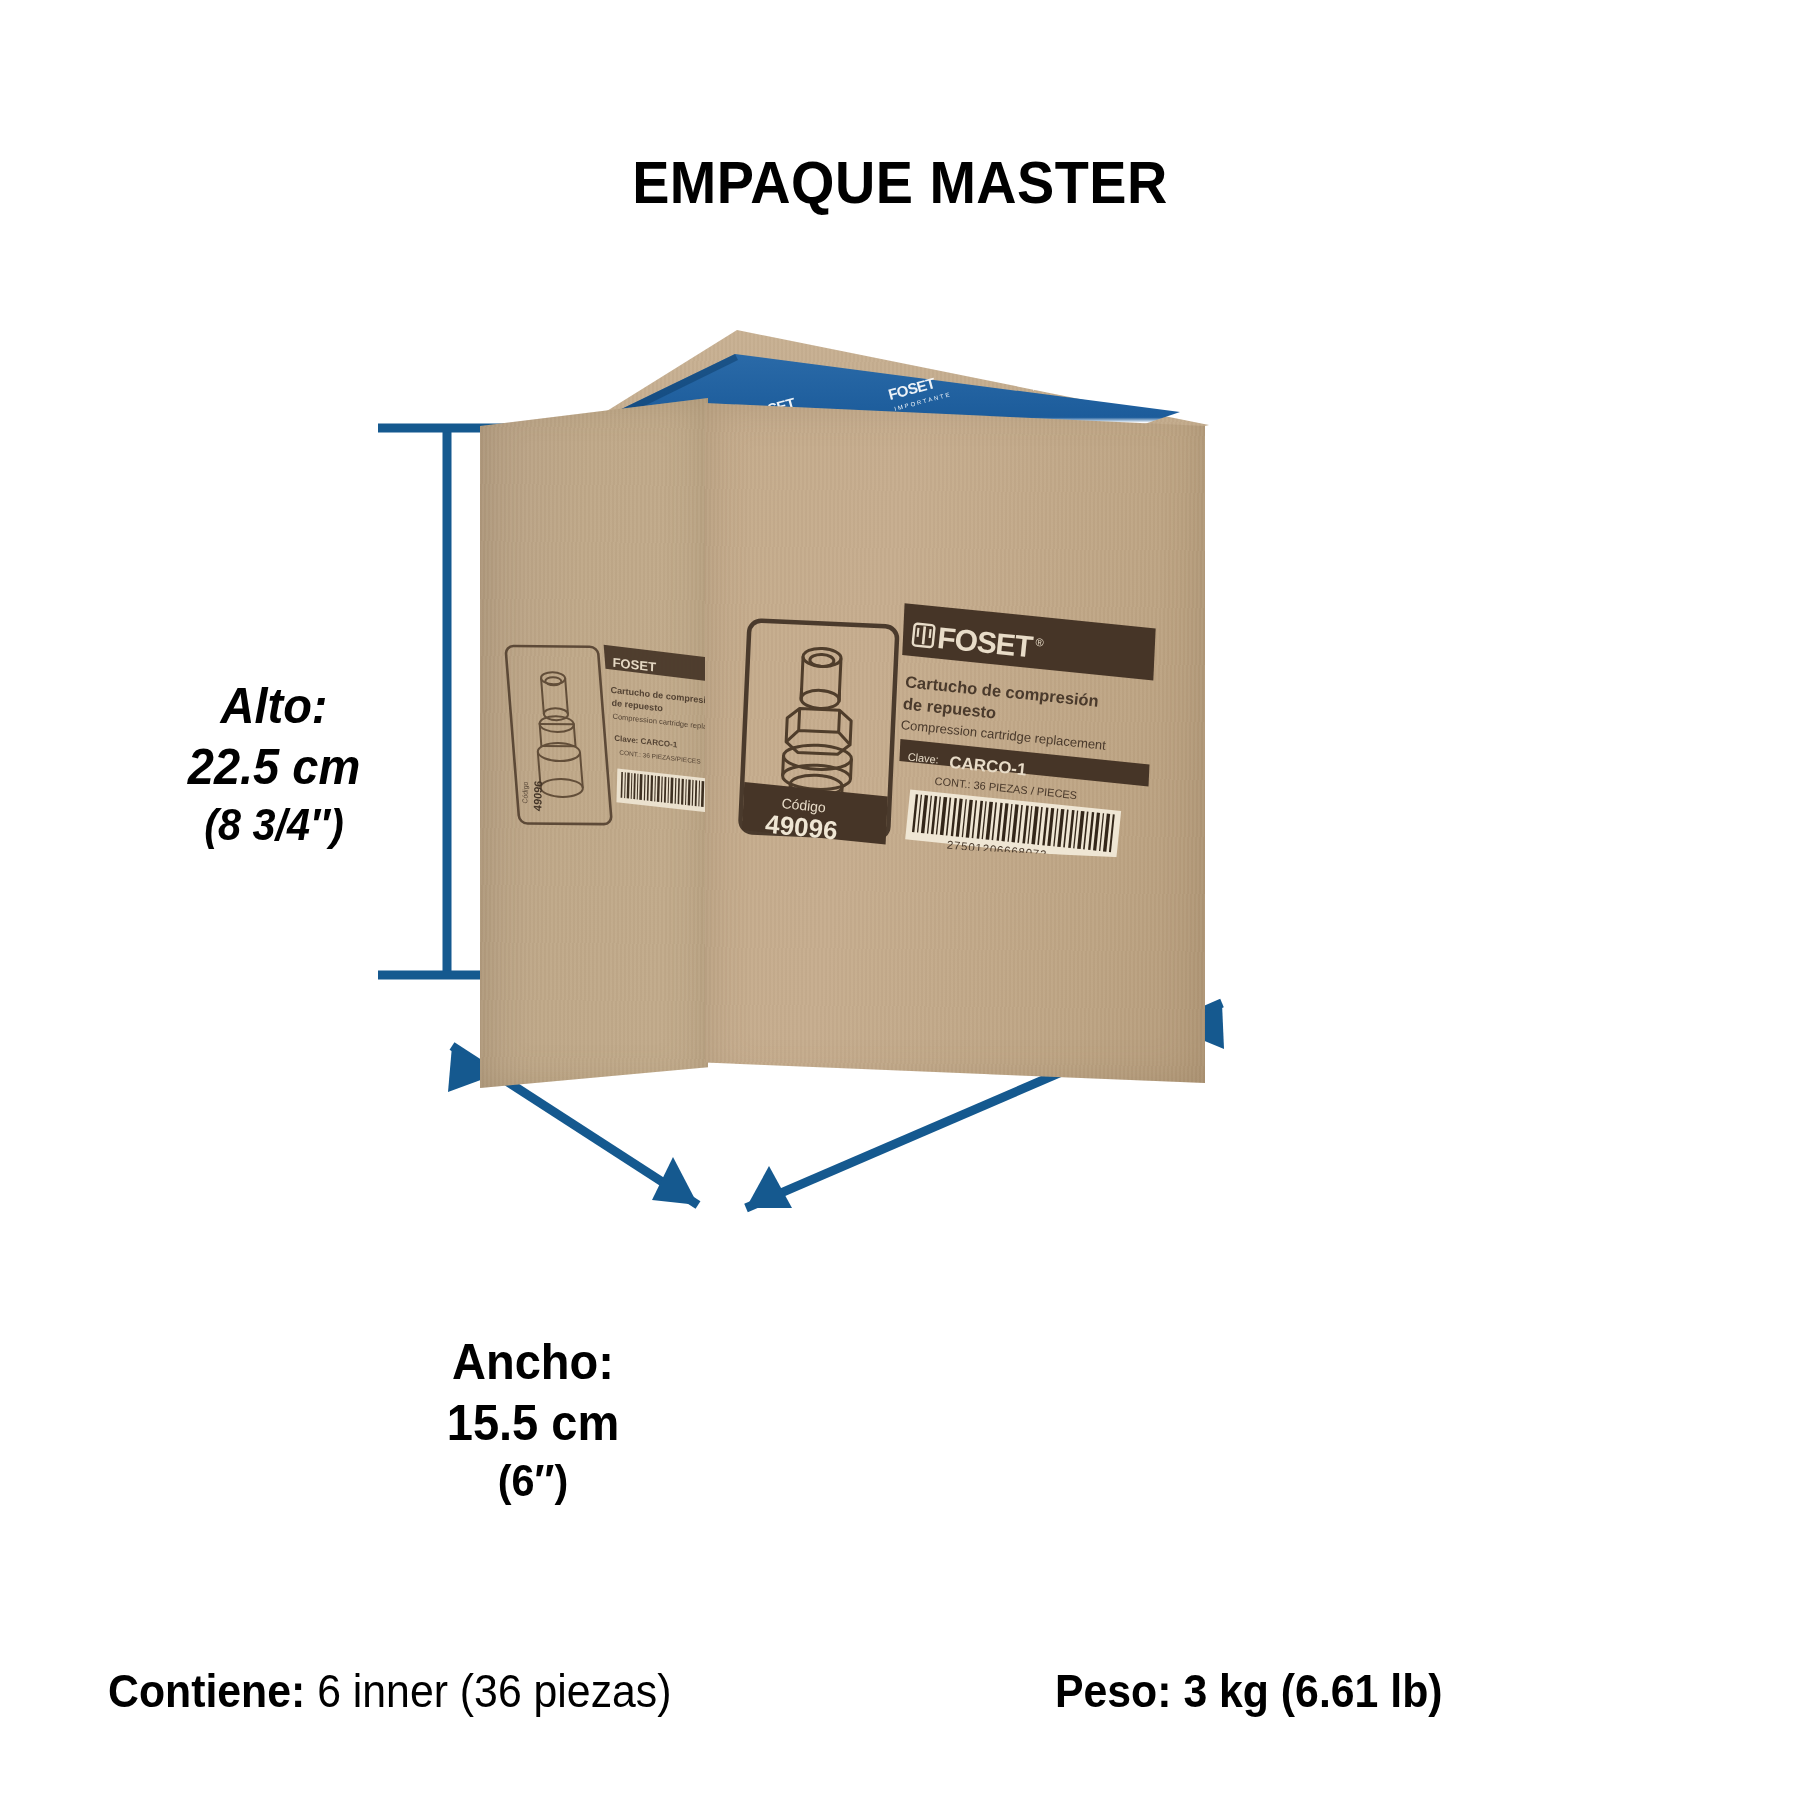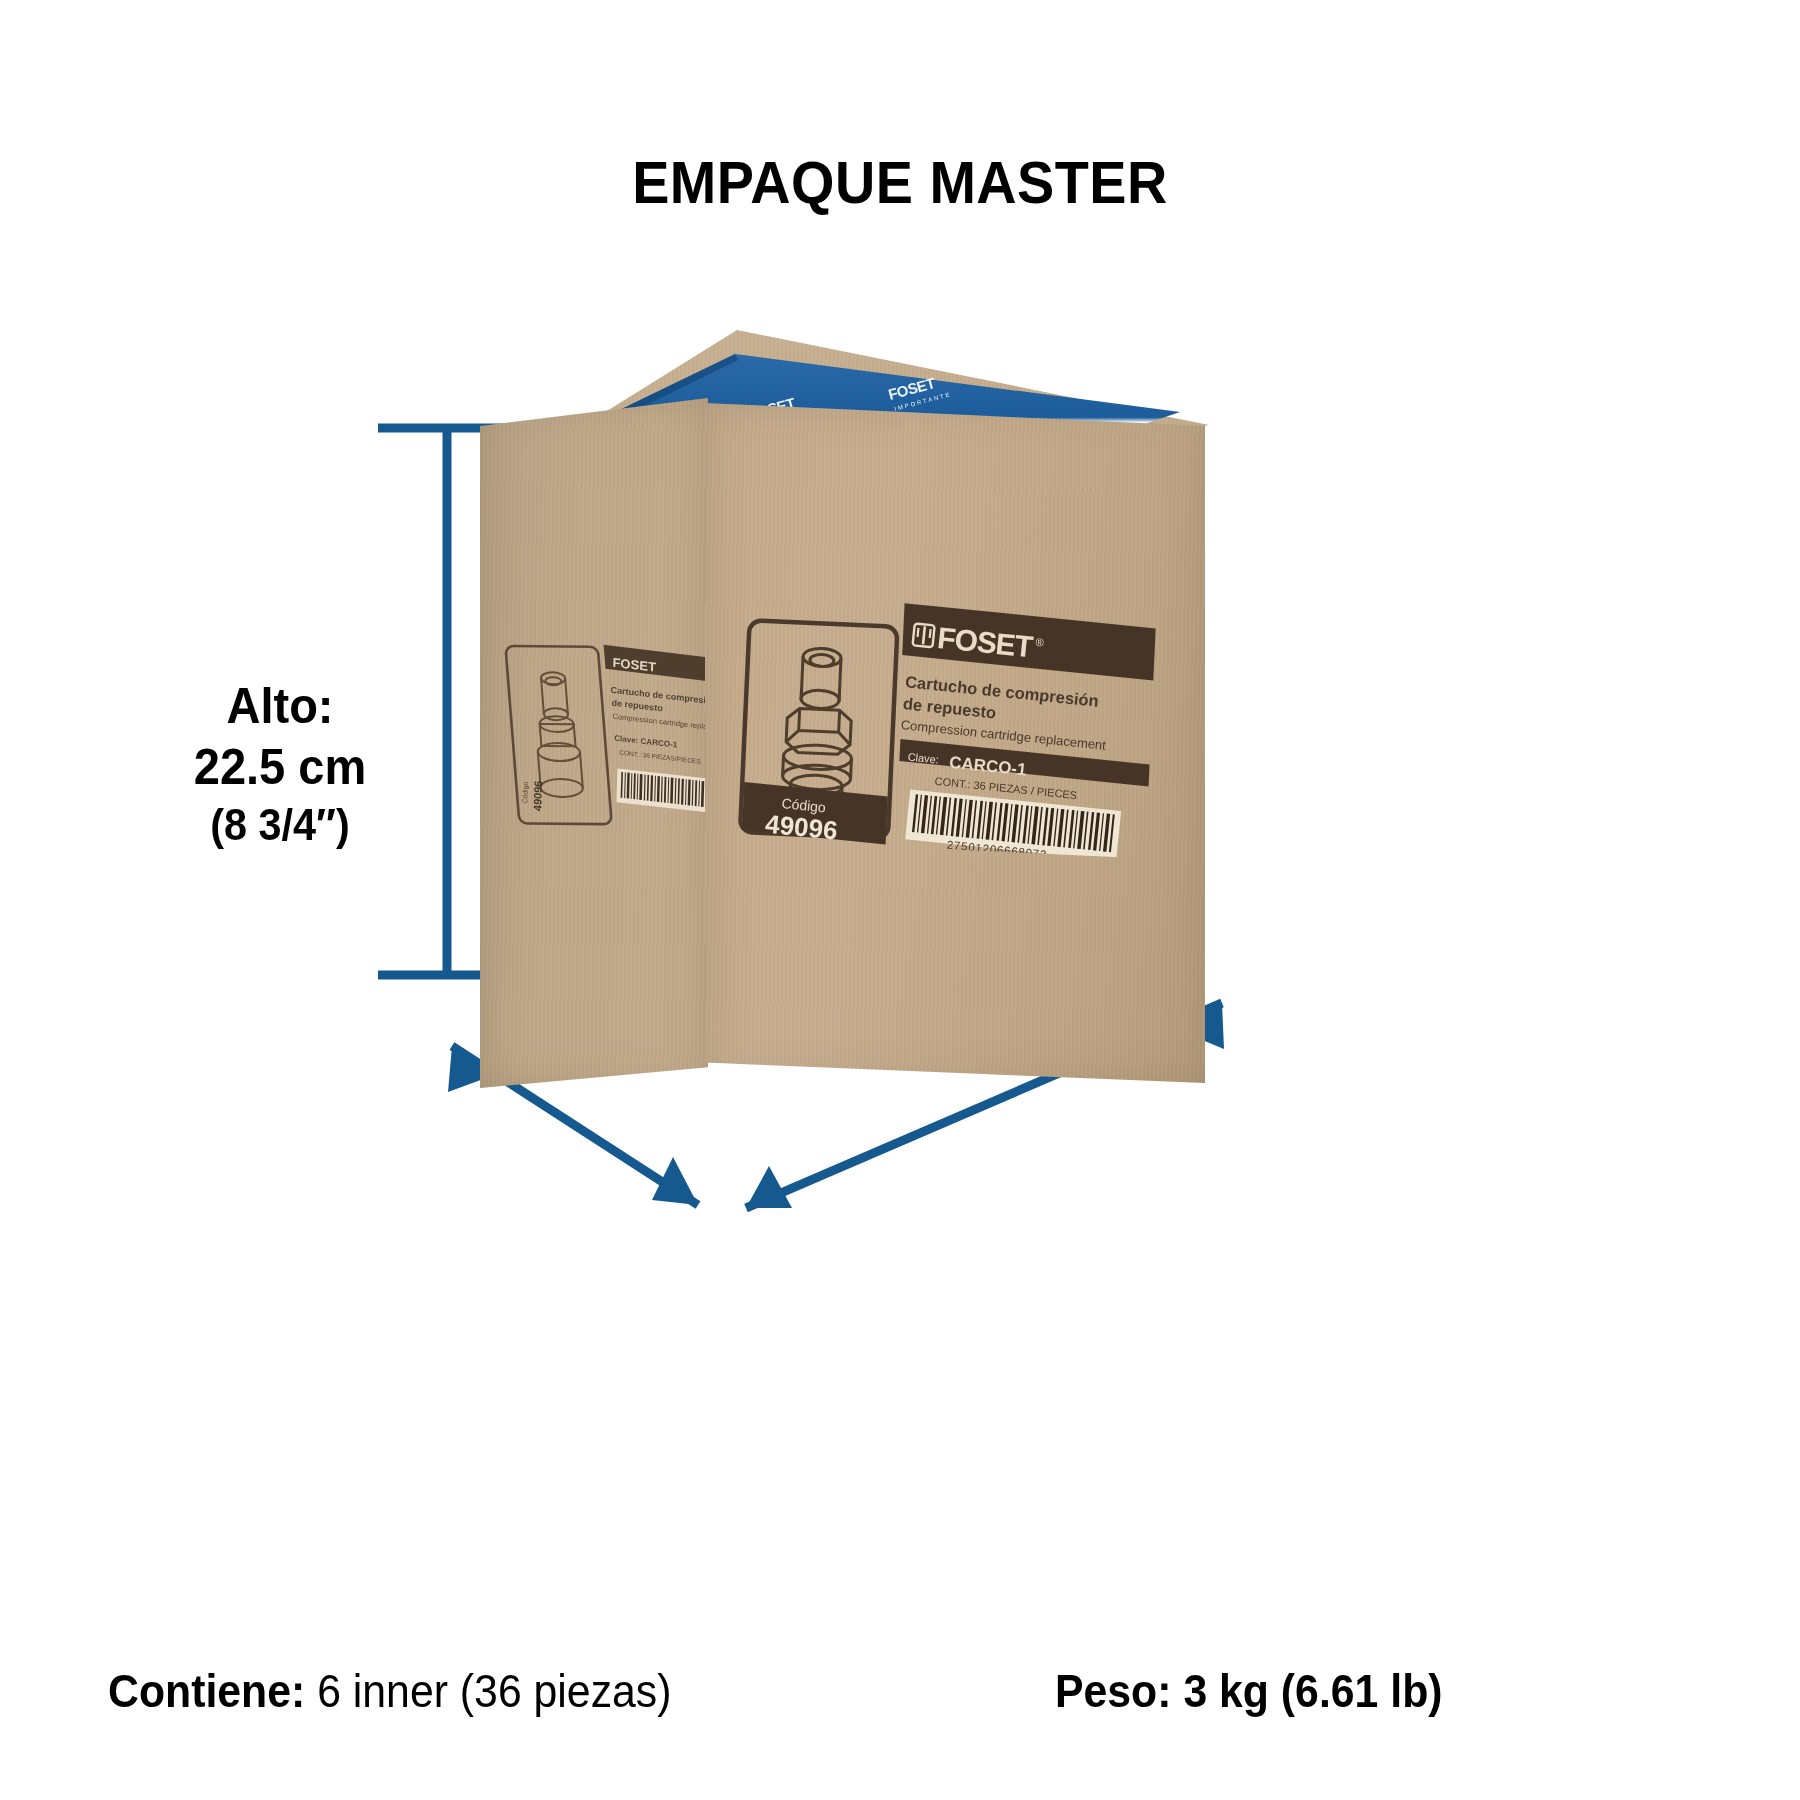--- a/index.html
+++ b/index.html
@@ -22,21 +22,21 @@
     transform:scaleX(0.93);
     font-family:"Liberation Sans", sans-serif;
   }
 
   
   .dim-label{position:absolute;text-align:center;font-weight:bold;line-height:1.22;}
   .dim-label .l1{font-size:50px;display:block;transform:scaleX(0.94);}
   .dim-label .l2{font-size:50px;display:block;transform:scaleX(0.94);}
   .dim-label .l3{font-size:44px;display:block;transform:scaleX(0.94);}
 
-  #dim-alto{left:130px;top:676px;width:300px;}
+  #dim-alto{left:124px;top:676px;width:300px;font-style:italic;}
   #dim-ancho{left:368px;top:1332px;width:330px;}
   #dim-largo{left:958px;top:1312px;width:330px;}
 
   
   .bottom-line{
     position:absolute;top:1664px;
     font-size:46px;white-space:nowrap;
     transform:scaleX(0.93);transform-origin:left center;
   }
   .bottom-line b{font-weight:bold;}
@@ -359,20 +359,25 @@
     </div>
 
   </div>
 
   <div class="dim-label" id="dim-alto">
     <span class="l1">Alto:</span>
     <span class="l2">22.5 cm</span>
     <span class="l3">(8 3/4″)</span>
   </div>
 
+  <div class="dim-label" id="dim-ancho">
+    <span class="l1">Ancho:</span>
+    <span class="l2">15.5 cm</span>
+    <span class="l3">(6″)</span>
+  </div>
 
 
   <div class="bottom-line" id="contiene-line">
     <b>Contiene:</b><span>&nbsp;</span><span class="reg">6 inner (36 piezas)</span>
   </div>
 
   <div class="bottom-line" id="peso-line">
     <b>Peso:</b><span>&nbsp;</span><span>3 kg (6.61 lb)</span>
   </div>
 

